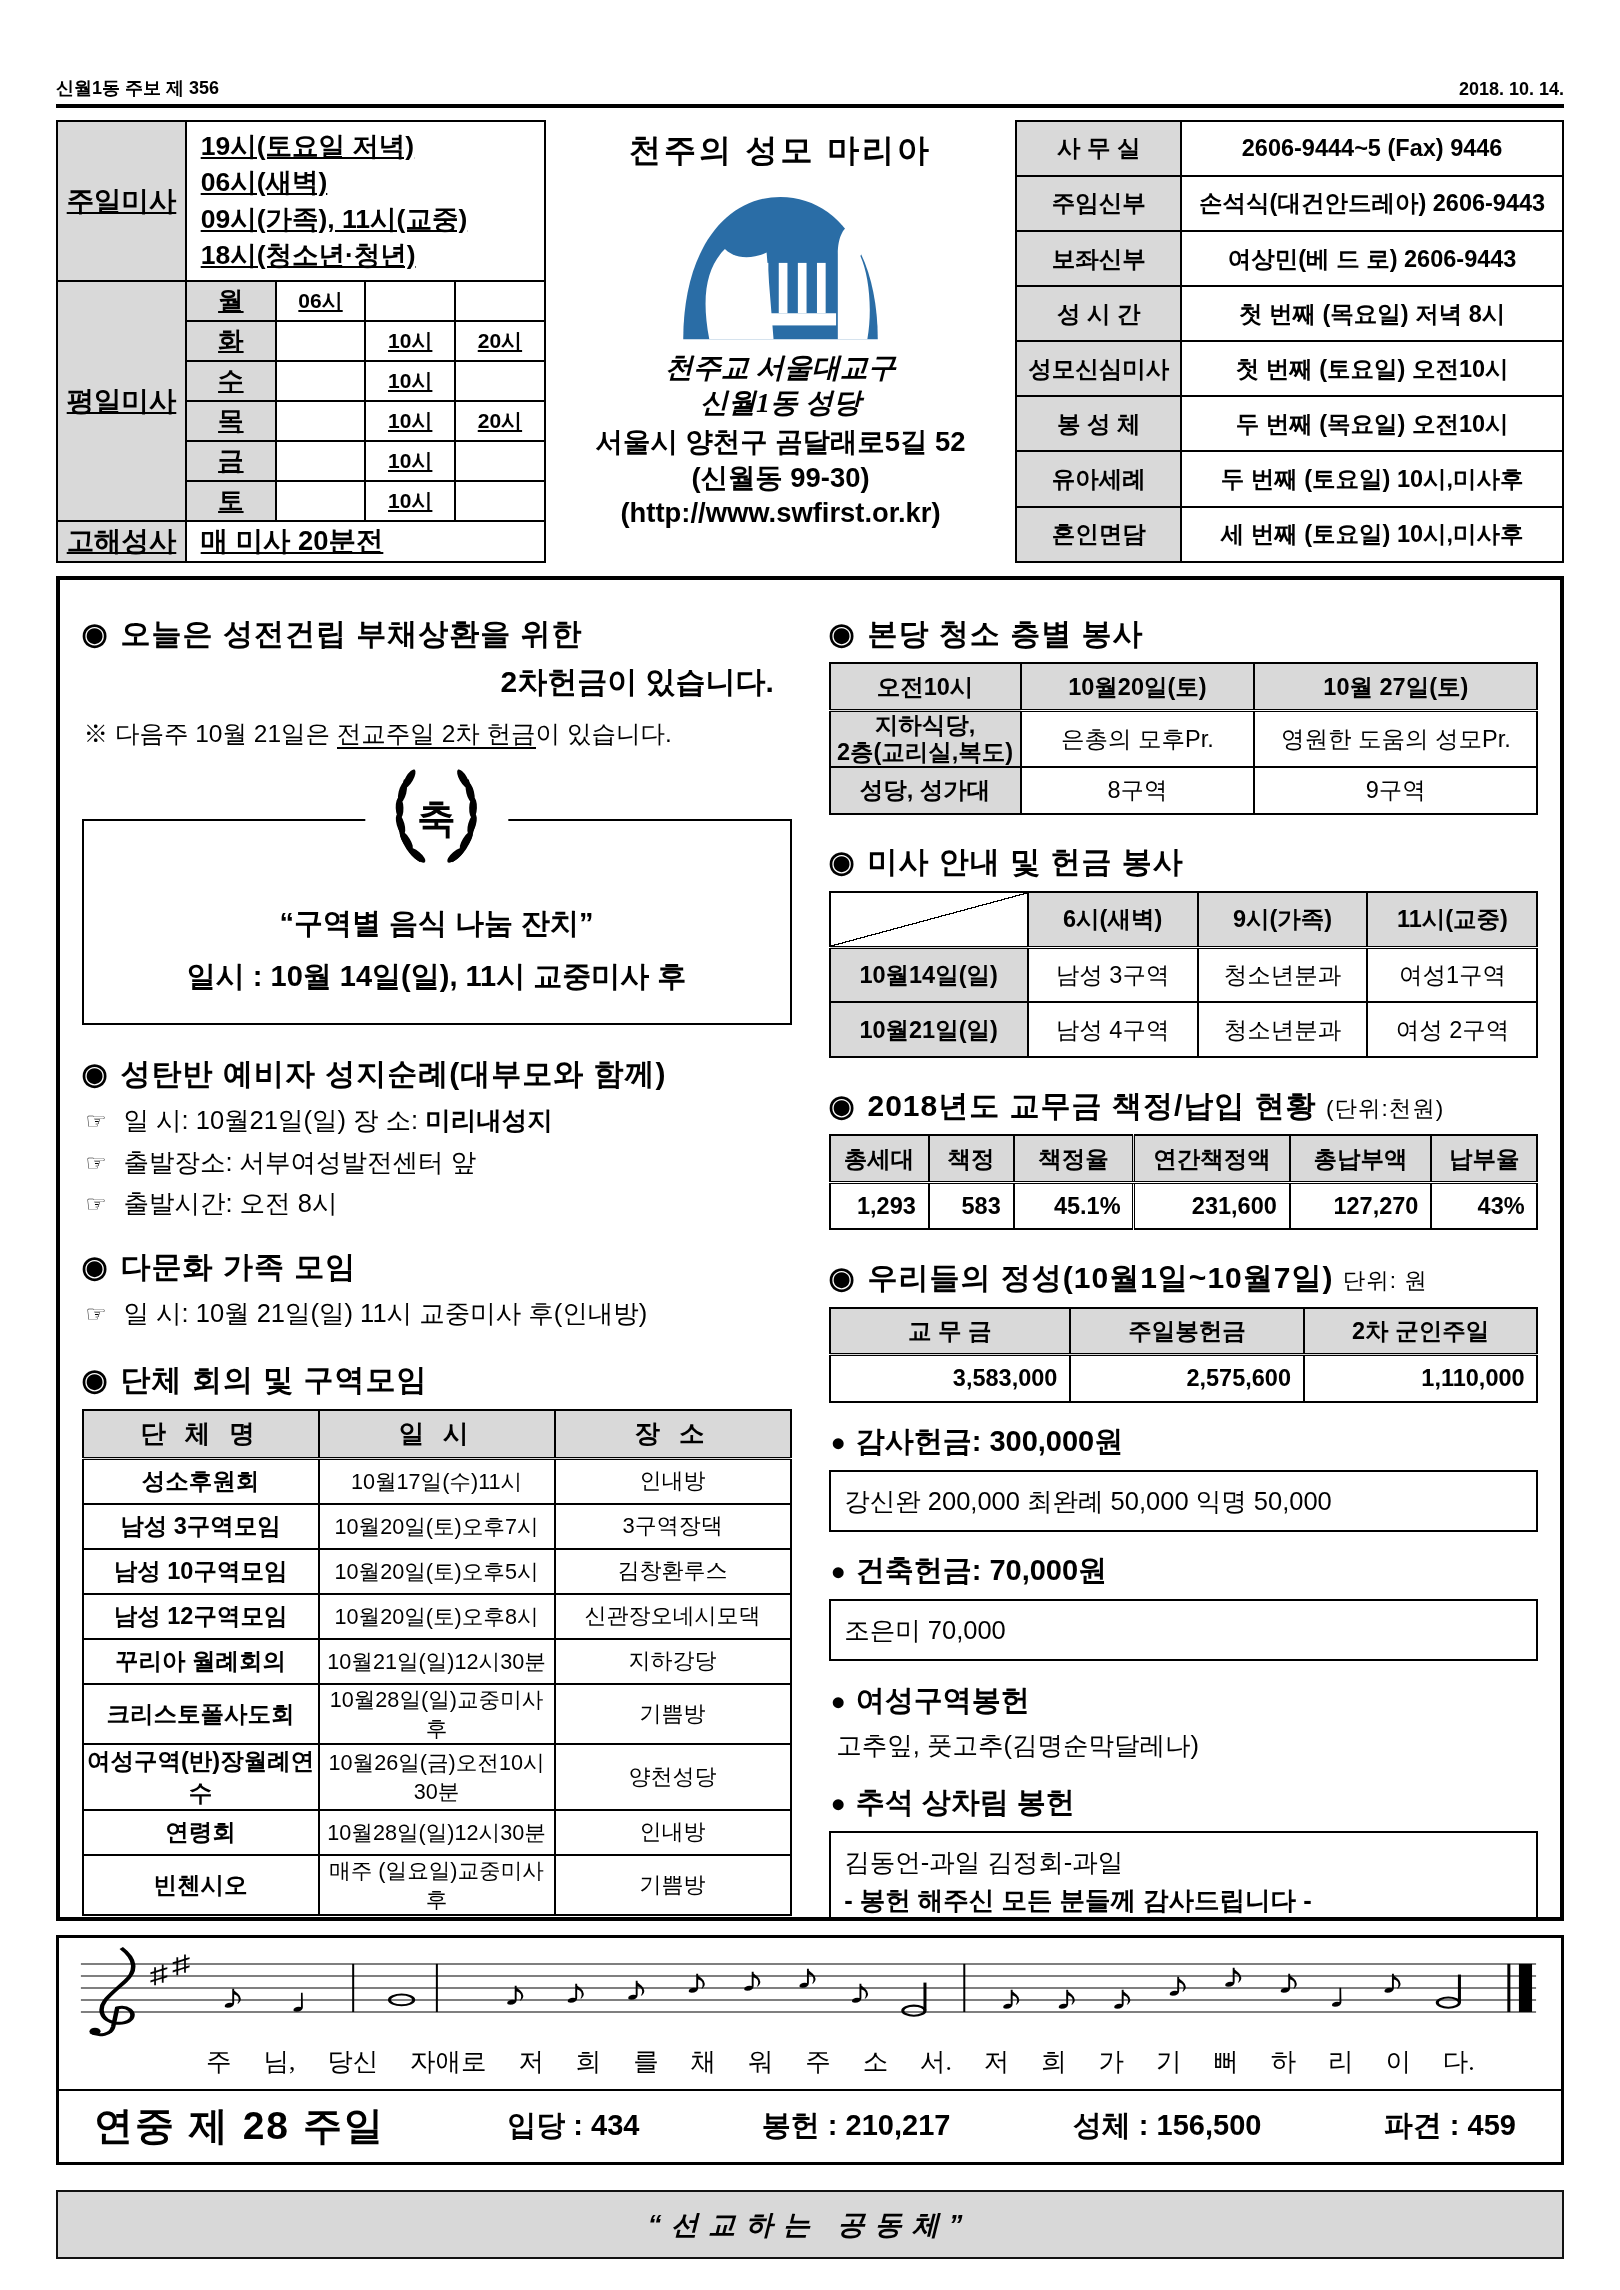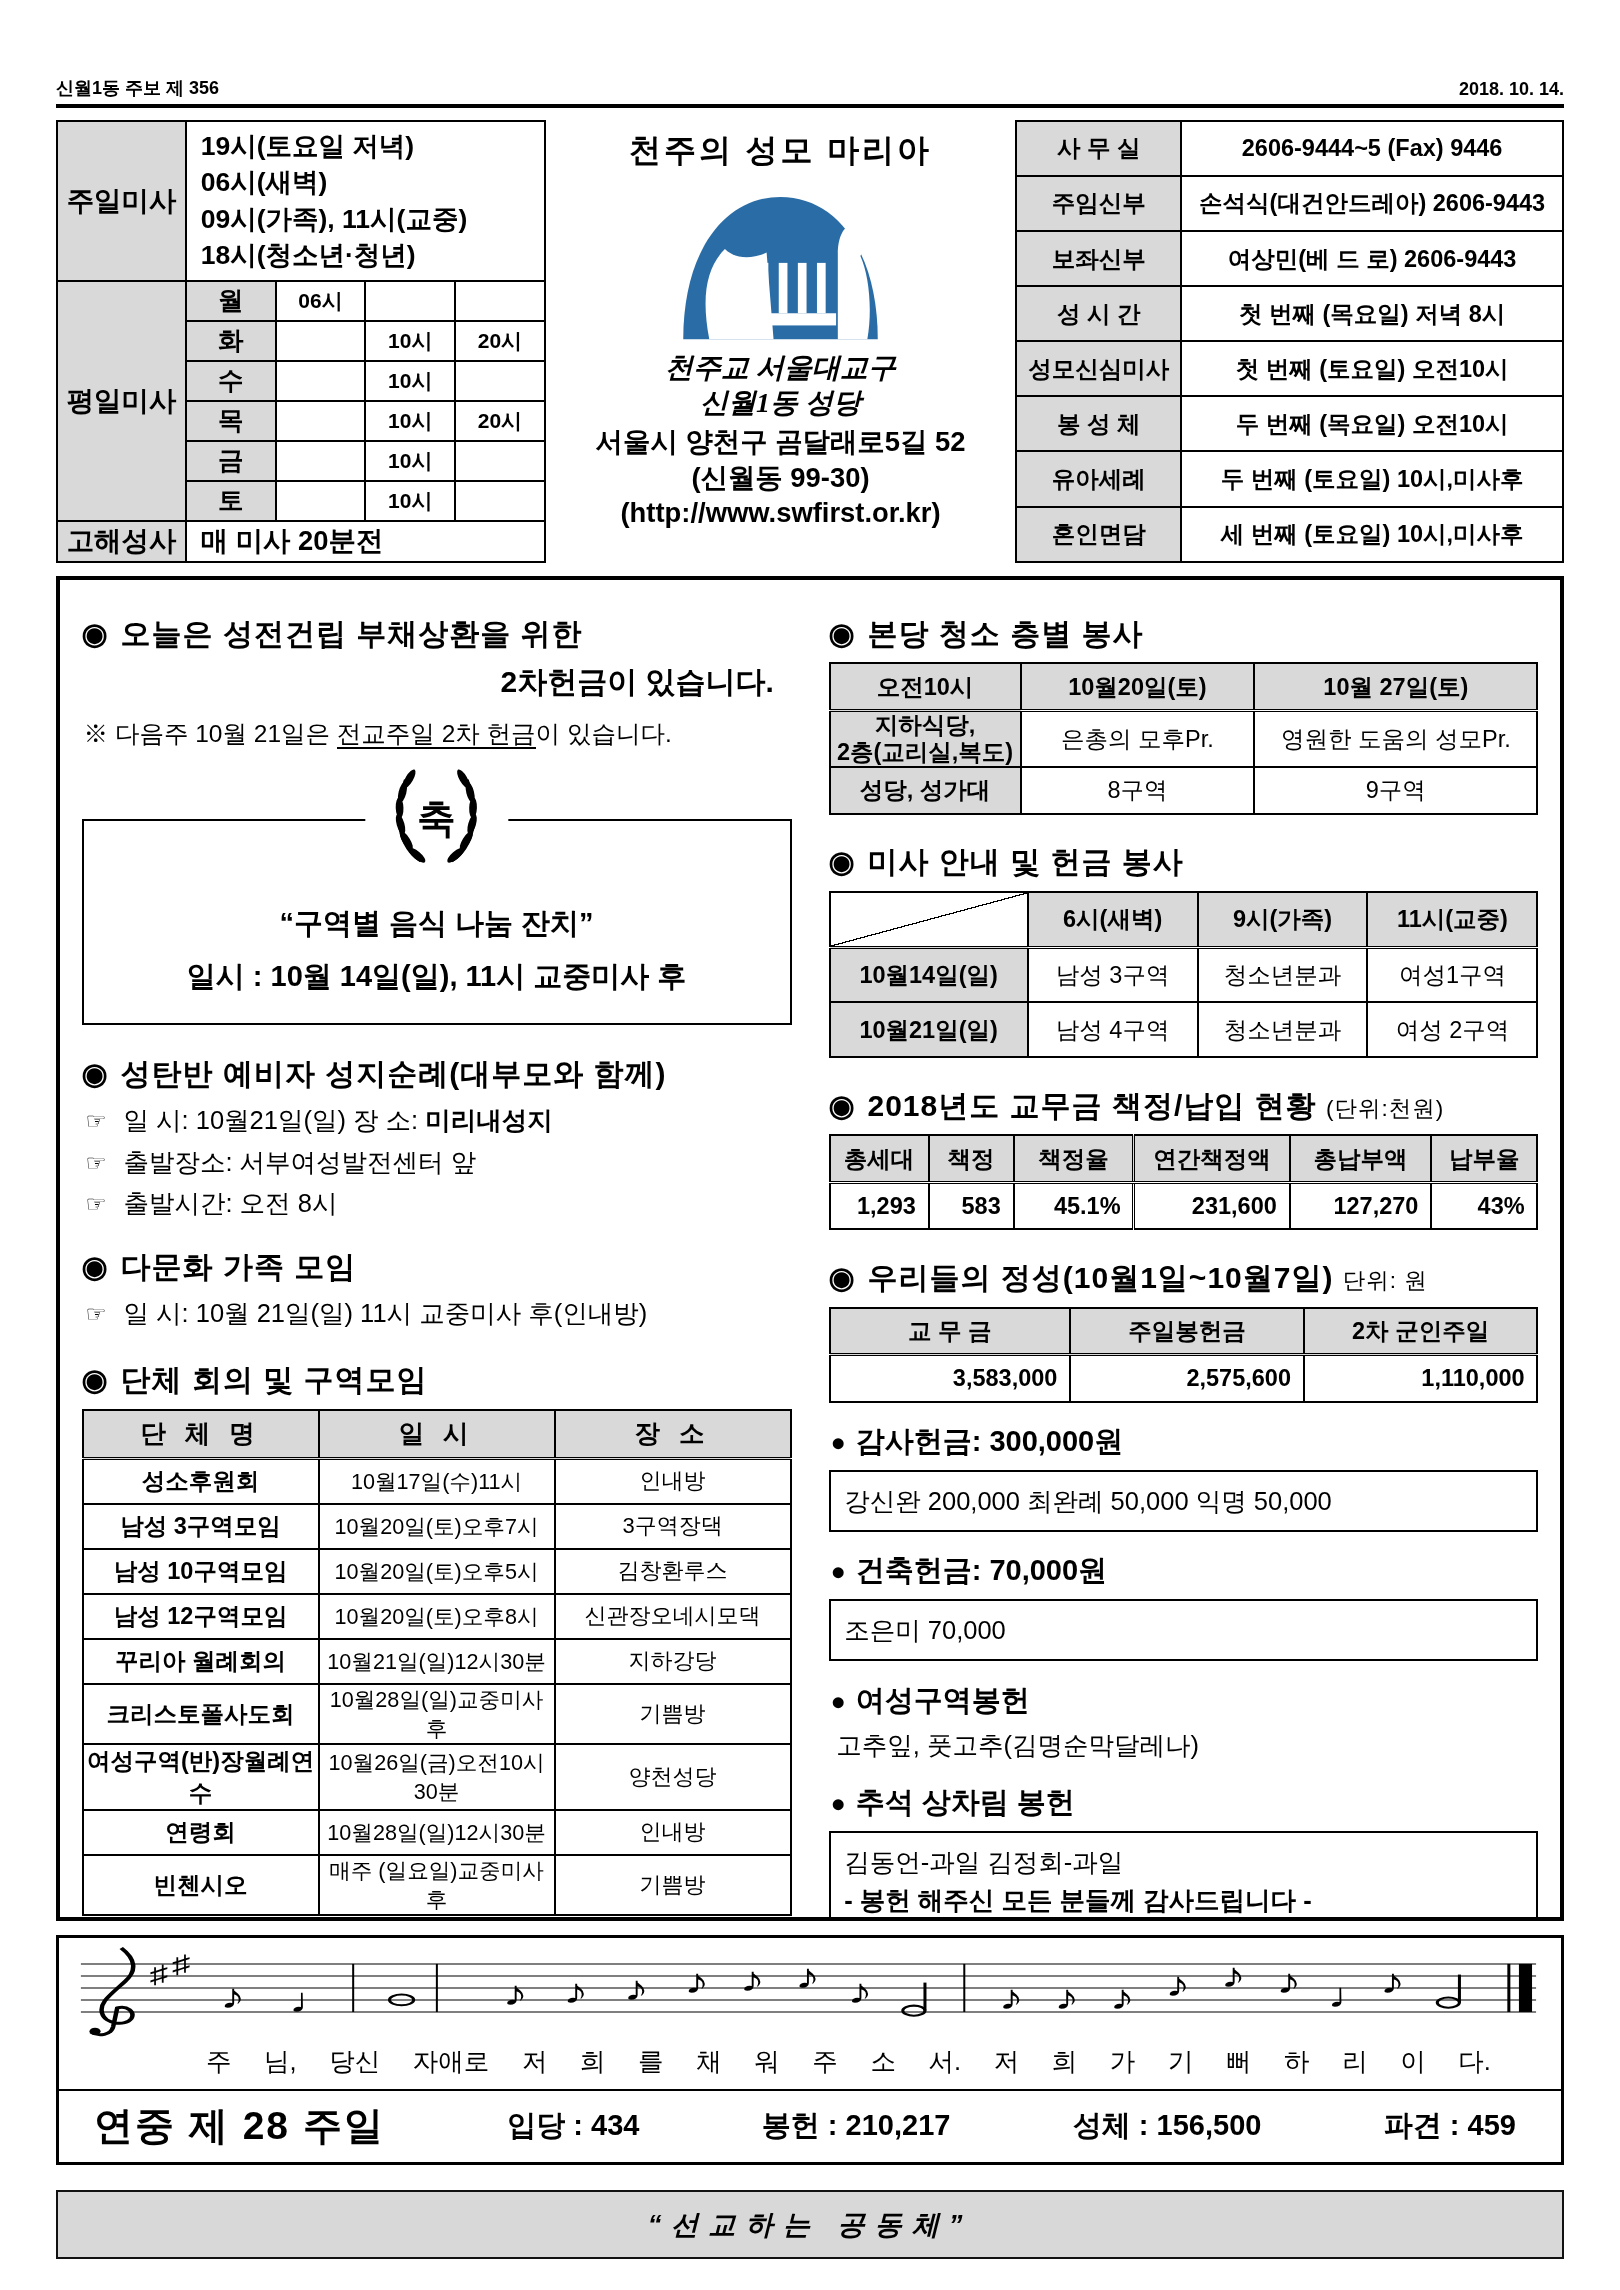--- a/index.html
+++ b/index.html
@@ -12,21 +12,21 @@
     border-bottom:4.9px solid #000; padding-bottom:3.9px; }
   .masthead .t { font-size:18px; font-weight:bold; }
 
   
   .topstrip { display:flex; gap:11.8px; margin-top:11.8px; height:443px; }
   table { border-collapse:collapse; }
   td { border:2px solid #000; text-align:center; vertical-align:middle; }
   .gray { background:#d9d9d9; }
 
   .mass-tbl { width:490px; height:100%; table-layout:fixed; }
-  .mass-tbl td { font-weight:bold; }
+  .mass-tbl td { font-weight:bold;text-decoration:underline; }
   .mass-tbl .lbl { width:129px; font-size:27.4px; }
   .mass-tbl .sun { text-align:left; padding-left:13.7px; font-size:26.5px; line-height:1.38; }
   .mass-tbl .day { width:59px; font-size:25.5px; }
   .mass-tbl .tcell { font-size:21px; }
   .mass-tbl .dot { border-left:2px dotted #777; }
   .mass-tbl .conf { text-align:left; padding-left:13.7px; font-size:27.4px; }
 
   .center-blk { width:446px; text-align:center; padding-top:9.8px; }
   .center-blk .ctitle { font-size:32px; font-weight:bold; letter-spacing:2.9px; }
   .center-blk .logo { margin:9.8px auto 2px auto; display:block; }
@@ -87,21 +87,21 @@
 
   .money-h { font-size:29px; font-weight:bold; margin:19.6px 0 7.8px 2px; }
   .money-h .dot-blt { font-size:25.5px; margin-right:9.8px; }
   .money-box { border:2px solid #000; font-size:25.5px; padding:9.8px 13.7px; line-height:1.5; }
   .money-box .strong { font-weight:bold; }
   .plain-detail { font-size:25.5px; margin:2px 0 0 7.8px; }
 
   
   .hymnbox { margin-top:13.7px; border:3.9px solid #000; }
   .hymn-staff { display:block; width:100%; height:106px; padding:5.9px 9.8px 0 9.8px; }
-  .lyrics { font-family:Liberation Sans, sans-serif; font-size:25.5px;
+  .lyrics { font-family:Liberation Serif, serif; font-size:25.5px;
     padding:0 29px 9.8px 147px; word-spacing:25.5px; white-space:nowrap; }
   .hymn-foot { border-top:2.9px solid #000; display:flex; align-items:center;
     justify-content:space-between; padding:9.8px 45px 9.8px 35px; height:73px; }
   .hymn-foot .wk { font-size:39px; font-weight:bold; letter-spacing:2px; }
   .hymn-foot .n { font-size:29px; font-weight:bold; }
 
   
   .banner { margin-top:25.5px; height:69px; background:#d8d8d8; border:2.9px solid #111;
     display:flex; align-items:center; justify-content:center; }
   .banner .txt { font-size:27.4px; font-weight:bold; font-style:italic; letter-spacing:9.8px; }

